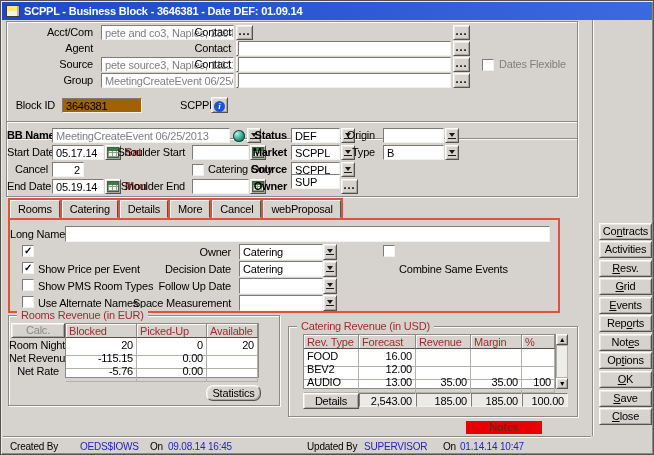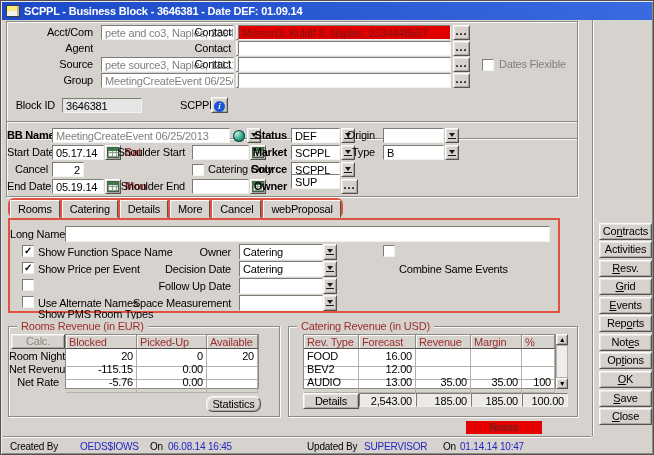--- a/index.html
+++ b/index.html
@@ -20,21 +20,21 @@
     box-shadow:inset -2px 0 0 #b8b4ae; flex:0 0 auto; }
   .lbl { position:absolute; height:15px; line-height:15px; text-align:right; white-space:nowrap; padding-right:4px; }
   .llbl { position:absolute; height:15px; line-height:15px; white-space:nowrap; }
   .b { font-weight:700; }
   .gray { color:#7f7f7f; }
   .fld { position:absolute; height:15px; background:#fff; padding:1px 3px 0 3px; line-height:12px;
     border:1px solid; border-color:#7e7b76 #f4f2ee #f4f2ee #7e7b76; white-space:nowrap; overflow:hidden; }
   .fld.dim { color:#7f7f7f; }
   .fld.num { text-align:right; }
   .fld.alert { background:#e10000; color:#7a1616; }
-  .fld.ro { background:#e5e5e5; }
+  .fld.ro { background:#a16207; }
   .btn { position:absolute; background:#d6d3ce; text-align:center; cursor:default;
     border:1px solid; border-color:#fdfcfa #55524e #55524e #fdfcfa;
     box-shadow:inset 1px 1px 0 #e9e7e3, inset -1px -1px 0 #a9a59f; }
   .btn.disabled { color:#8b8881; }
   .dots { width:17px; height:15px; line-height:10px; font-weight:700; letter-spacing:1px; }
   .dd-btn { width:14px; height:15px; display:flex; flex-direction:column; align-items:center; justify-content:center; }
   .tri { width:0; height:0; border-left:3px solid transparent; border-right:3px solid transparent; border-top:4px solid #1a1a1a; }
   .bar { width:8px; height:1px; background:#1a1a1a; margin-top:1px; }
   .cal-btn { width:16px; height:15px; padding:1px; }
   .cal-grid { display:block; width:100%; height:100%; border:1px solid #44604a;
@@ -48,21 +48,21 @@
     box-shadow:inset 0 0 0 1px #0e4a3c; }
   .chk { position:absolute; width:12px; height:12px; background:#fff; font-size:10px; line-height:10px;
     text-align:center; font-weight:700; border:1px solid; border-color:#7e7b76 #f4f2ee #f4f2ee #7e7b76; }
   .info-btn { width:17px; height:16px; padding-top:1px; }
   .info-circle { display:inline-block; width:11px; height:11px; border-radius:50%; background:#1a57d6;
     color:#fff; font-family:"Liberation Serif", serif; font-style:italic; font-weight:700; font-size:9px; line-height:11px; }
   .gbox { position:absolute; border:1px solid #8d8a85; box-shadow:inset 1px 1px 0 #fbfaf8, 1px 1px 0 #fbfaf8; }
   .gbox-title { position:absolute; top:-8px; left:8px; height:14px; line-height:14px;
     background:#d6d3ce; padding:0 4px; color:#9b2d2d; white-space:nowrap; }
   .tabstrip { position:absolute; left:8px; top:198px; height:20px; display:flex; gap:2px;
-    background:#e0523f; padding:2px 2px 0 2px;border-radius:6px; }
+    background:#e0523f; padding:2px 2px 0 2px; }
   .tab { background:#d6d3ce; padding:0 7px; height:18px; line-height:16px;
     border:1px solid; border-color:#fdfcfa #55524e rgba(0,0,0,0) #fdfcfa; }
   .redpanel { position:absolute; left:8px; top:218px; width:552px; height:95px; border:2px solid #e0523f; }
   .rgrid, .cgrid { position:absolute; display:grid; background:#fff; border:1px solid #8d8a85; }
   .rgrid { left:56px; top:7px; grid-template-columns:71px 70px 51px; grid-template-rows:14px 13px 13px 13px; }
   .cgrid { left:14px; top:7px; grid-template-columns:55px 57px 55px 51px 33px; grid-template-rows:14px 13px 13px 13px; }
   .th { background:#d6d3ce; color:#9b2d2d; padding:1px 3px 0; line-height:12px; white-space:nowrap; overflow:hidden;
     border-right:1px solid #8d8a85; border-bottom:1px solid #55524e;
     box-shadow:inset 1px 1px 0 #fbfaf8; }
   .td { padding:1px 3px 16px; line-height:12px; text-align:right; white-space:nowrap; overflow:hidden;
@@ -92,21 +92,20 @@
   <div class="titlebar">
     <span class="app-icon"></span>
     <span>SCPPL - Business Block - 3646381 - Date DEF: 01.09.14</span>
   </div>
 
   <div class="gbox" style="left:6px;top:21px;width:572px;height:118px;">
     <span class="lbl" style="left:0;top:3px;width:90px;">Acct/Com</span>
     <div class="fld dim" style="left:94px;top:3px;width:133px;">pete and co3, Naples, 2394301212</div>
     <div class="btn dots" style="left:229px;top:3px;">...</div>
     <span class="lbl" style="left:148px;top:3px;width:80px;">Contact</span>
-    <div class="fld alert" style="left:231px;top:3px;width:213px;">Morson3, Kuldif 3, Naples, 2334448557</div>
     <div class="btn dots" style="left:446px;top:3px;">...</div>
 
     <span class="lbl" style="left:0;top:19px;width:90px;">Agent</span>
     <div class="btn dots" style="left:229px;top:19px;">...</div>
     <span class="lbl" style="left:148px;top:19px;width:80px;">Contact</span>
     <div class="fld" style="left:231px;top:19px;width:213px;"></div>
     <div class="btn dots" style="left:446px;top:19px;">...</div>
 
     <span class="lbl" style="left:0;top:35px;width:90px;">Source</span>
     <div class="fld dim" style="left:94px;top:35px;width:133px;">pete source3, Naples, 1111111111</div>
@@ -210,25 +209,24 @@
     <div class="tab">More</div>
     <div class="tab">Cancel</div>
     <div class="tab active">webProposal</div>
   </div>
 
   <div class="redpanel">
     <span class="lbl" style="left:0;top:7px;width:52px;">Long Name</span>
     <div class="fld" style="left:55px;top:6px;width:485px;height:16px;"></div>
 
     <span class="chk" style="left:12px;top:25px;">✓</span>
-    <span class="llbl" style="left:28px;top:25px;">Show Function Space Name</span>
     <span class="chk" style="left:12px;top:42px;">✓</span>
     <span class="llbl" style="left:28px;top:42px;">Show Price per Event</span>
     <span class="chk" style="left:12px;top:59px;"></span>
-    <span class="llbl" style="left:28px;top:59px;margin-top:28px;">Show PMS Room Types</span>
+    <span class="llbl" style="left:28px;top:59px;">Show PMS Room Types</span>
     <span class="chk" style="left:12px;top:76px;"></span>
     <span class="llbl" style="left:28px;top:76px;">Use Alternate Names</span>
 
     <span class="lbl" style="left:80px;top:25px;width:145px;">Owner</span>
     <div class="fld" style="left:229px;top:24px;width:84px;height:16px;">Catering</div>
     <div class="btn dd-btn" style="left:313px;top:24px;height:16px;">
       <i class="tri"></i>
         <i class="bar"></i>
     </div>
     <span class="lbl" style="left:80px;top:42px;width:145px;">Decision Date</span>
@@ -247,21 +245,21 @@
     <div class="fld" style="left:229px;top:75px;width:84px;height:16px;"></div>
     <div class="btn dd-btn" style="left:313px;top:75px;height:16px;">
       <i class="tri"></i>
         <i class="bar"></i>
     </div>
 
     <span class="chk" style="left:373px;top:25px;"></span>
     <span class="llbl" style="left:389px;top:42px;">Combine Same Events</span>
   </div>
 
-  <div class="gbox" style="left:8px;top:326px;width:272px;height:91px;">
+  <div class="gbox" style="left:8px;top:315px;width:272px;height:91px;">
     <span class="gbox-title">Rooms Revenue (in EUR)</span>
     <div class="btn disabled" style="left:2px;top:7px;width:54px;height:15px;line-height:13px;">Calc.</div>
     <span class="lbl" style="left:0;top:22px;width:54px;">Room Nights</span>
     <span class="lbl" style="left:0;top:35px;width:54px;">Net Revenue</span>
     <span class="lbl" style="left:0;top:48px;width:54px;">Net Rate</span>
     <div class="rgrid">
       <div class="th">Blocked</div>
       <div class="th">Picked-Up</div>
       <div class="th">Available</div>
       <div class="td">20</div>
@@ -324,19 +322,19 @@
   <div class="btn side-btn" style="top:371px;"><span></span><span class="key">O</span><span>K</span></div>
   <div class="btn side-btn" style="top:390px;"><span></span><span class="key">S</span><span>ave</span></div>
   <div class="btn side-btn" style="top:408px;"><span></span><span class="key">C</span><span>lose</span></div>
 
   <div class="vdiv"></div>
   <div class="hdiv"></div>
 
   <span class="llbl f10" style="left:10px;top:439px;">Created By</span>
   <span class="llbl f10 blue" style="left:64px;top:439px;margin-left:16px;">OEDS$IOWS</span>
   <span class="llbl f10" style="left:150px;top:439px;">On</span>
-  <span class="llbl f10 blue" style="left:168px;top:439px;">06.08.14 16:45</span>
+  <span class="llbl f10 blue" style="left:168px;top:439px;">09.08.14 16:45</span>
   <span class="llbl f10" style="left:307px;top:439px;">Updated By</span>
   <span class="llbl f10 blue" style="left:364px;top:439px;">SUPERVISOR</span>
   <span class="llbl f10" style="left:443px;top:439px;">On</span>
   <span class="llbl f10 blue" style="left:460px;top:439px;">01.14.14 10:47</span>
 
 </div>
 
 </body></html>

